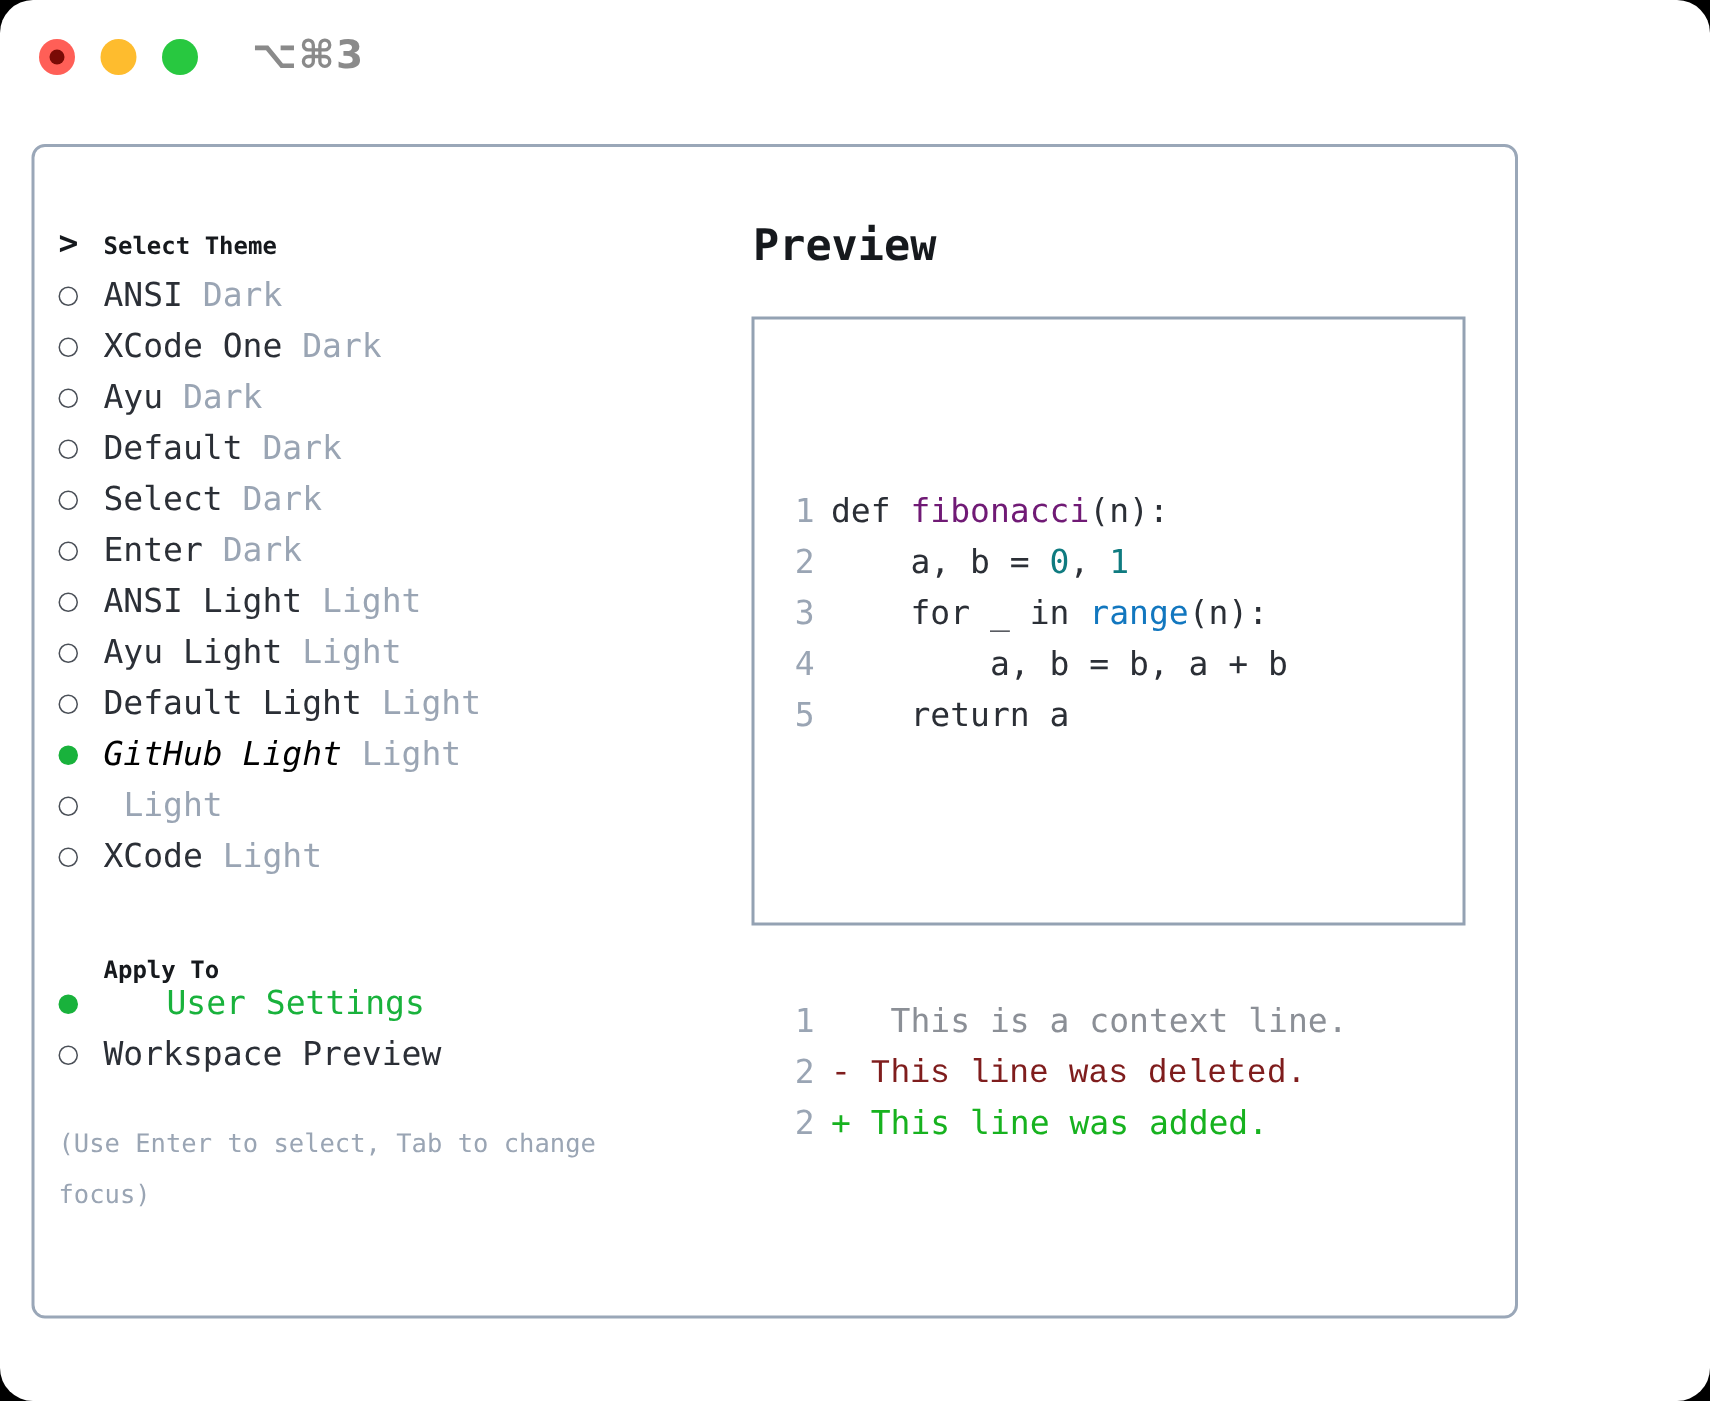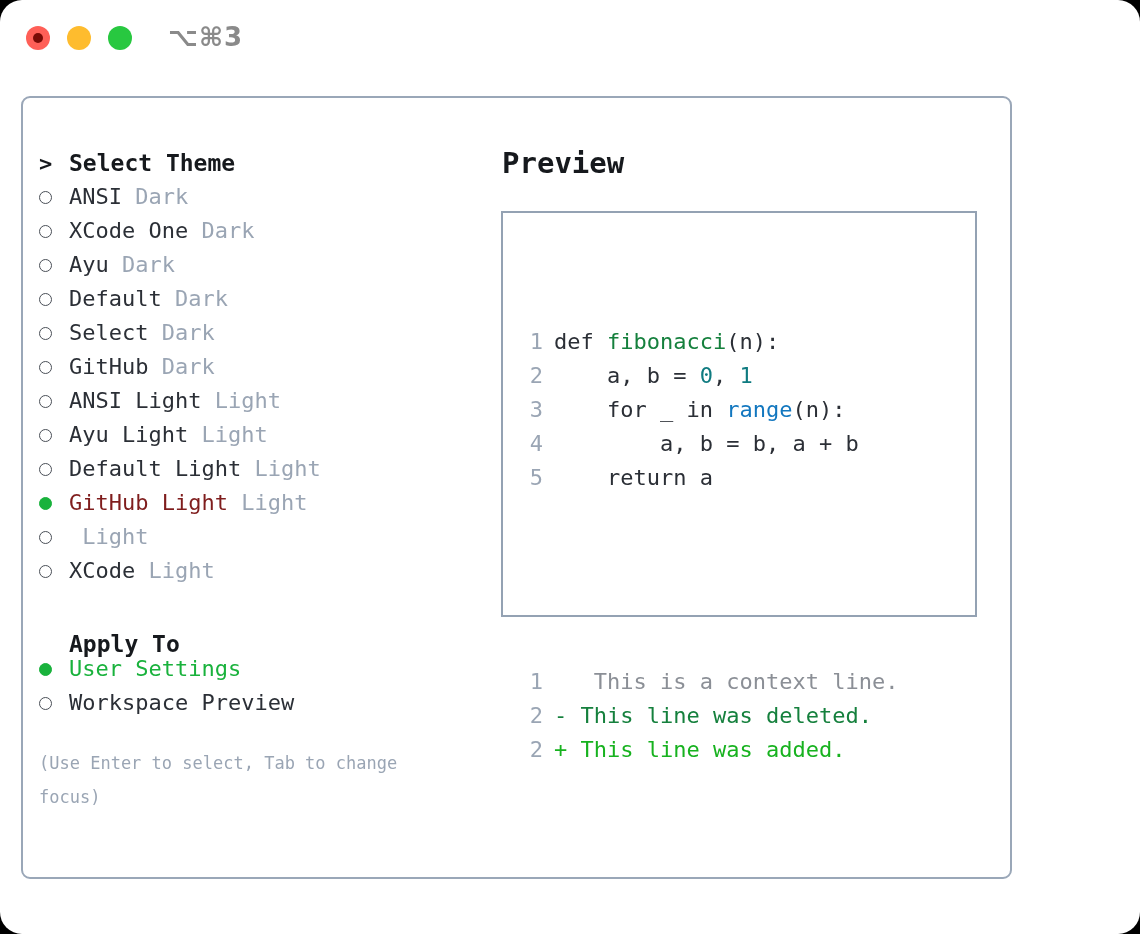--- a/index.html
+++ b/index.html
@@ -112,39 +112,39 @@
     width: 13px;
     height: 13px;
     border-radius: 50%;
     box-sizing: border-box;
     display: inline-block;
   }
   .dot.hollow { border: 1.8px solid #4a4f57; background: transparent; }
   .dot.filled { background: #19b23c; border: 1.8px solid #19b23c; }
 
   .section-title {
-    font-size: 23px;
+    font-size: 16px;
     font-weight: bold;
     color: #16191d;
     line-height: 34px;
   }
   .theme-name {
     color: #2b2f36;
     line-height: 34px;
   }
-  .theme-name.selected { color: #7f1d1d; }
+  .theme-name.selected { color: #000000; font-style: italic; }
   .variant {
     color: #9aa5b4;
     line-height: 34px;
   }
   .apply-label {
     color: #2b2f36;
     line-height: 34px;
   }
-  .apply-label.selected { color: #19b23c; }
+  .apply-label.selected { color: #19b23c; margin-left: 42px; }
   .spacer-md { height: 30px; }
 
   .hint {
     margin-top: 26px;
     font-size: 17px;
     color: #9aa5b4;
     line-height: 34px;
     width: 405px;
   }
 
@@ -178,26 +178,26 @@
   }
   .cline { display: flex; white-space: pre; }
   .lineno {
     display: inline-block;
     width: 28px;
     text-align: right;
     color: #9aa5b4;
     flex: 0 0 28px;
   }
   .ctext { padding-left: 11px; color: #2b2f36; }
-  .tok-fn  { color: #15803d; }
+  .tok-fn  { color: #701a75; }
   .tok-num { color: #0f7b80; }
   .tok-blue{ color: #1277bf; }
   .diff-gap { height: 34px; }
   .diff-ctx { color: #8b8f96; }
-  .diff-del { color: #15803d; }
+  .diff-del { color: #7f1d1d; font-family: Liberation Mono, monospace; }
   .diff-add { color: #17b21f; }
 </style>
 </head>
 <body>
 
 <div class="window">
 
   <div class="titlebar">
     <div class="lights">
       <div class="light red"></div>
@@ -217,21 +217,21 @@
         </span>
         <span class="section-title">Select Theme</span>
       </div>
 
       <div id="theme-list">
           <div class="row"><span class="marker"><span class="dot hollow"></span></span><span class="theme-name">ANSI</span><span class="variant"> </span><span class="variant">Dark</span></div>
           <div class="row"><span class="marker"><span class="dot hollow"></span></span><span class="theme-name">XCode One</span><span class="variant"> </span><span class="variant">Dark</span></div>
           <div class="row"><span class="marker"><span class="dot hollow"></span></span><span class="theme-name">Ayu</span><span class="variant"> </span><span class="variant">Dark</span></div>
           <div class="row"><span class="marker"><span class="dot hollow"></span></span><span class="theme-name">Default</span><span class="variant"> </span><span class="variant">Dark</span></div>
           <div class="row"><span class="marker"><span class="dot hollow"></span></span><span class="theme-name">Select</span><span class="variant"> </span><span class="variant">Dark</span></div>
-          <div class="row"><span class="marker"><span class="dot hollow"></span></span><span class="theme-name">GitHub</span><span class="variant"> </span><span class="variant">Dark</span></div>
+          <div class="row"><span class="marker"><span class="dot hollow"></span></span><span class="theme-name">Enter</span><span class="variant"> </span><span class="variant">Dark</span></div>
           <div class="row"><span class="marker"><span class="dot hollow"></span></span><span class="theme-name">ANSI Light</span><span class="variant"> </span><span class="variant">Light</span></div>
           <div class="row"><span class="marker"><span class="dot hollow"></span></span><span class="theme-name">Ayu Light</span><span class="variant"> </span><span class="variant">Light</span></div>
           <div class="row"><span class="marker"><span class="dot hollow"></span></span><span class="theme-name">Default Light</span><span class="variant"> </span><span class="variant">Light</span></div>
           <div class="row"><span class="marker"><span class="dot filled"></span></span><span class="theme-name selected">GitHub Light</span><span class="variant"> </span><span class="variant">Light</span></div>
           <div class="row"><span class="marker"><span class="dot hollow"></span></span><span class="variant"> </span><span class="variant">Light</span></div>
           <div class="row"><span class="marker"><span class="dot hollow"></span></span><span class="theme-name">XCode</span><span class="variant"> </span><span class="variant">Light</span></div>
         </div>
 
       <div class="spacer-md"></div>
 

